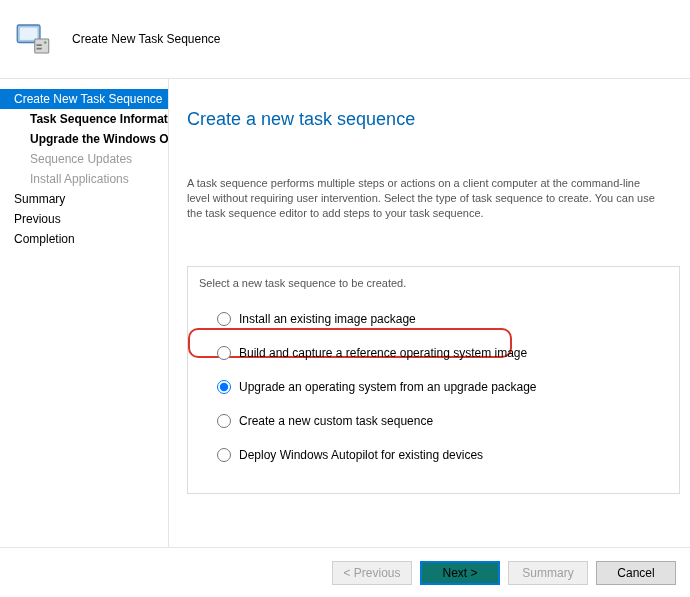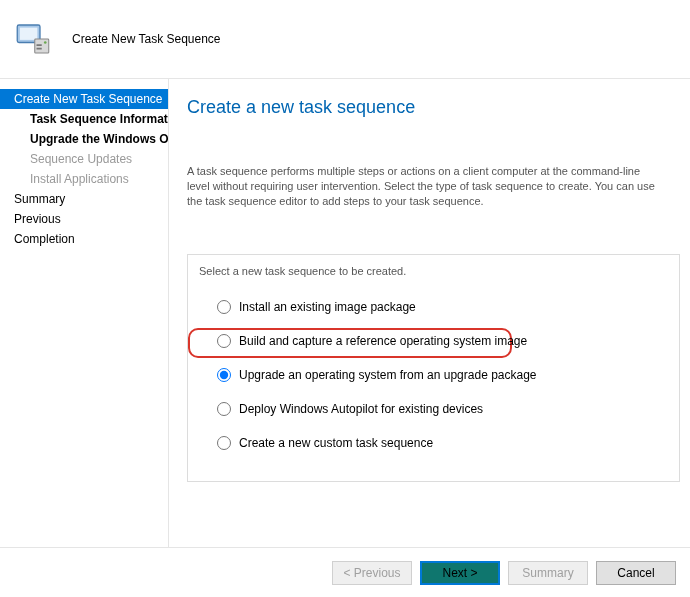--- a/index.html
+++ b/index.html
@@ -60,21 +60,21 @@
   .content {
     flex: 1;
     border-left: 1px solid #e5e5e5;
     padding: 14px 10px 10px 18px;
     overflow: hidden;
   }
   .page-heading {
     color: #0066b3;
     font-size: 18px;
     font-weight: normal;
-    margin: 4px 0 46px 0;
+    margin: 16px 0 46px 0;
   }
   .description {
     font-size: 11px;
     color: #555;
     line-height: 1.35;
     margin-bottom: 36px;
     max-width: 470px;
   }
   .group-box {
     border-top: 1px solid transparent;
@@ -198,25 +198,25 @@
         <div class="radio-row">
           <input type="radio" name="ts" style="">
           <label>Build and capture a reference operating system image</label>
         </div>
         <div class="radio-row">
           <input type="radio" name="ts" checked="" style="">
           <label>Upgrade an operating system from an upgrade package</label>
         </div>
         <div class="radio-row">
           <input type="radio" name="ts" style="">
+          <label>Create a new custom task sequence</label>
+        </div>
+        <div class="radio-row">
+          <input type="radio" name="ts" style="">
           <label>Deploy Windows Autopilot for existing devices</label>
-        </div>
-        <div class="radio-row">
-          <input type="radio" name="ts" style="">
-          <label>Create a new custom task sequence</label>
         </div>
       </div>
     </div>
   </div>
 </div>
 
 <div class="radio-highlight"></div>
 
 <div class="footer">
   <button disabled="">&lt; Previous</button>

